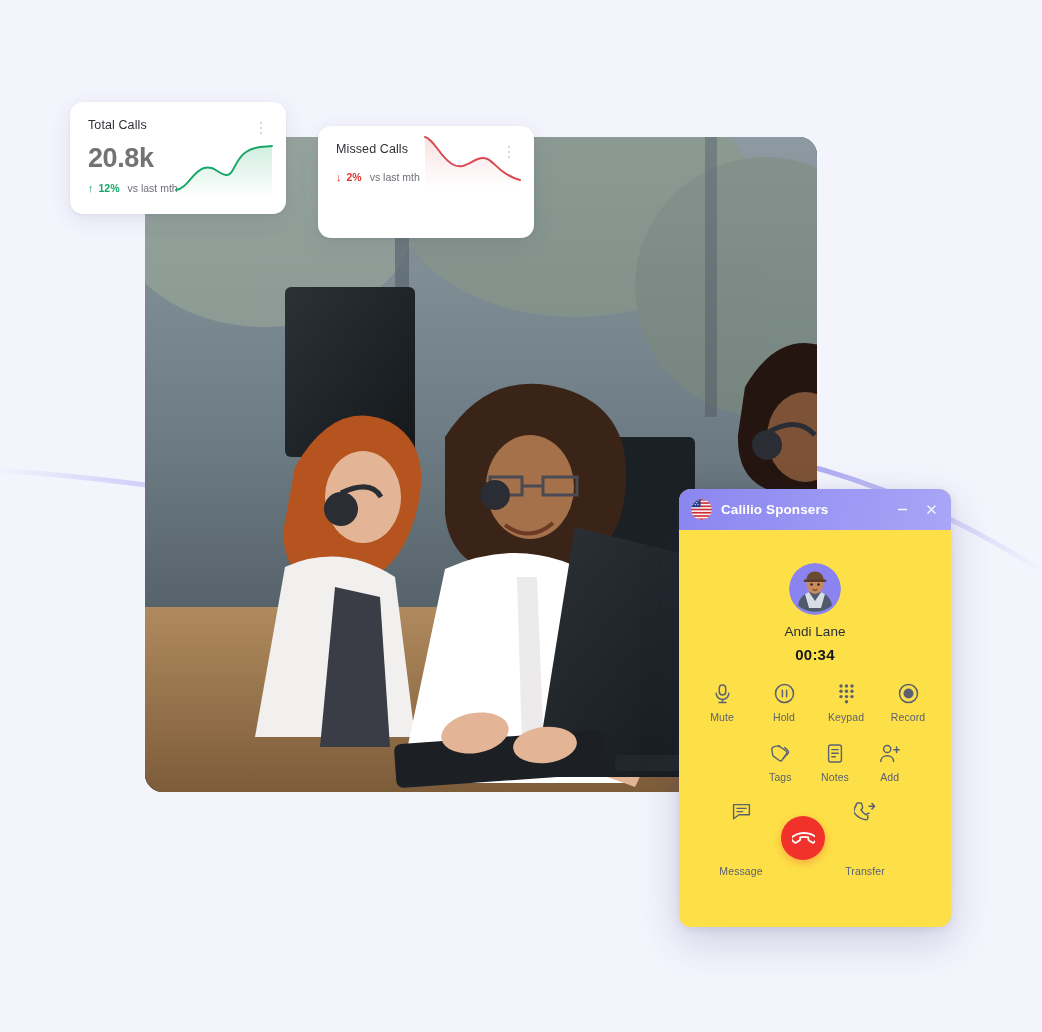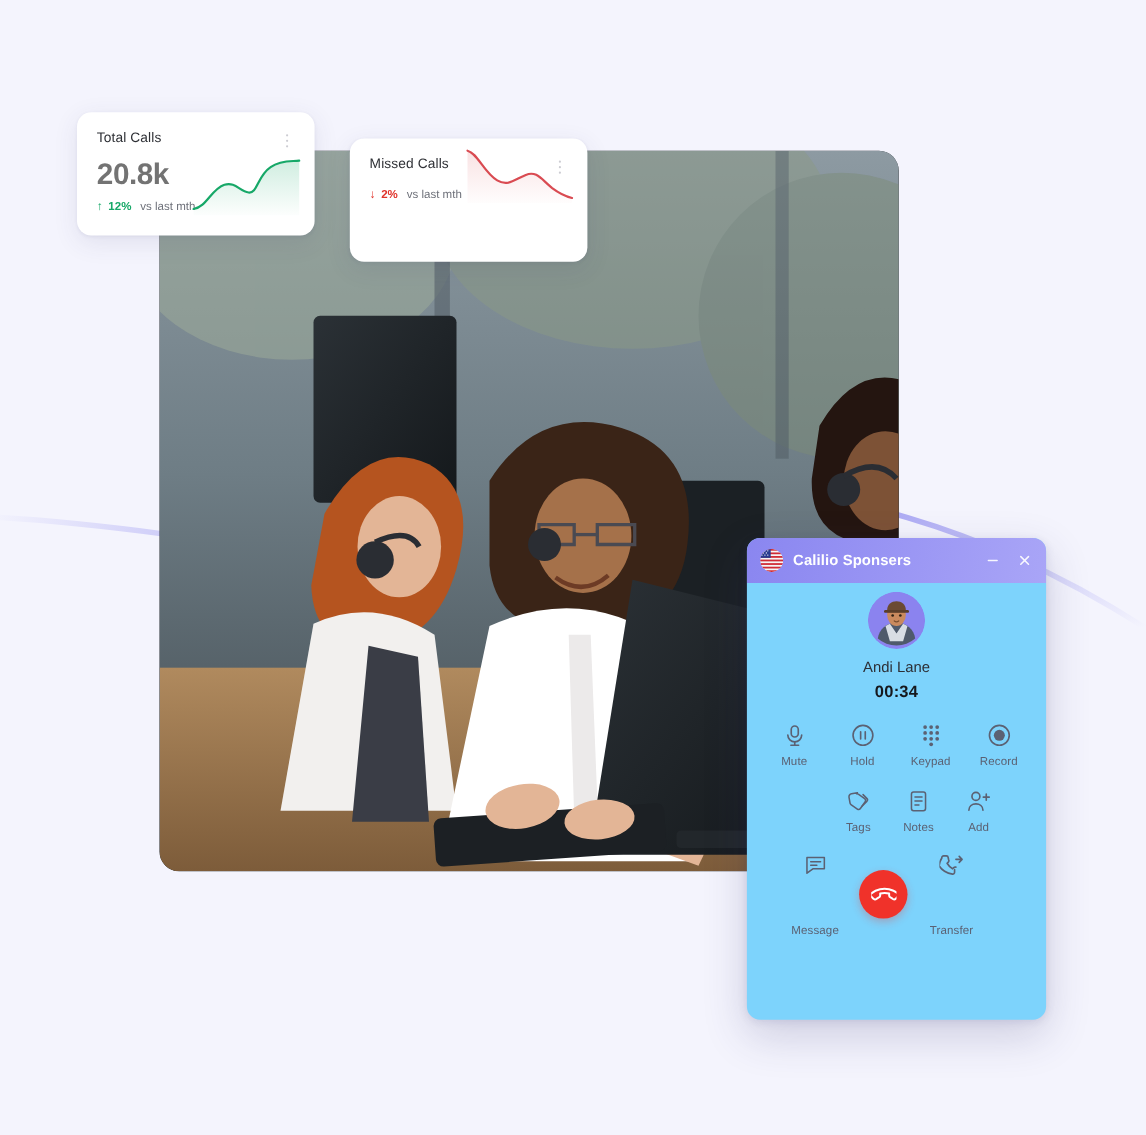--- a/index.html
+++ b/index.html
@@ -55,36 +55,36 @@
   .down { color: #e0342c; }
 
   .spark { position: absolute; right: -6px; bottom: -2px; width: 100px; height: 58px; }
   .spark svg { display: block; }
 
   
   .call-dialog {
     position: absolute; left: 679px; top: 489px;
     width: 272px; height: 438px;
     border-radius: 12px; overflow: hidden;
-    background: #7dd3fc;
+    background: #fde047;
     box-shadow: 0 14px 40px rgba(52,48,110,.20), 0 2px 8px rgba(52,48,110,.10);
   }
   .dialog-header {
     height: 41px;
     background: linear-gradient(100deg, #8a86f0 0%, #9b97f4 55%, #a9a5f7 100%);
     display: flex; align-items: center; padding: 0 10px 0 12px; gap: 9px;
   }
   .flag-icon { width: 21px; height: 21px; flex: 0 0 21px; border-radius: 50%; overflow: hidden; }
   .dialog-title { flex: 1; color: #ffffff; font-size: 13.5px; font-weight: 600; letter-spacing: .1px; }
   .win-btn {
     width: 20px; height: 20px; display: flex; align-items: center; justify-content: center;
     color: #ffffff; cursor: pointer; opacity: .92;
   }
 
-  .dialog-body { position: relative; padding-top: 8px; height: 474px; }
+  .dialog-body { position: relative; padding-top: 33px; height: 474px; }
 
   .avatar-wrap { display: flex; justify-content: center; }
   .avatar { width: 52px; height: 52px; border-radius: 50%; overflow: hidden; }
   .caller-name { text-align: center; margin-top: 9px; font-size: 13.5px; color: #2c2f36; }
   .call-timer { text-align: center; margin-top: 7px; font-size: 15px; font-weight: 700; color: #16181d; letter-spacing: .2px; }
 
   .ctrl-row { display: flex; justify-content: flex-start; }
   .row-1 { margin-top: 18px; gap: 0; padding: 0 12px; }
   .row-1 .ctrl { width: 62px; }
   .row-2 { margin-top: 18px; padding: 0 34px; margin-left: 40px; }

